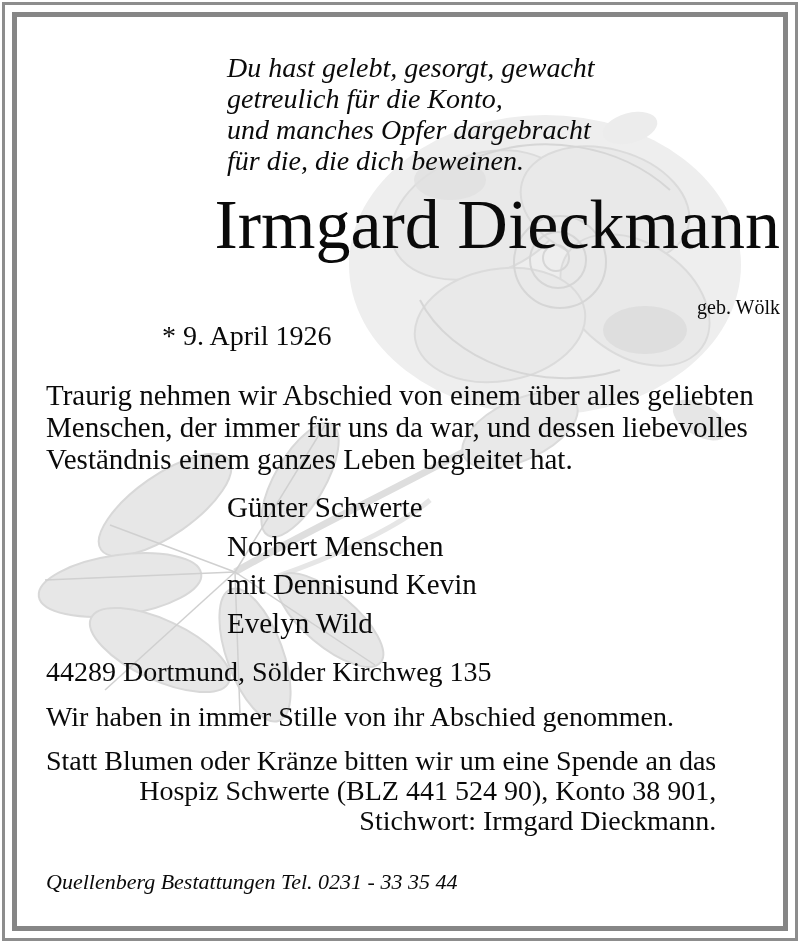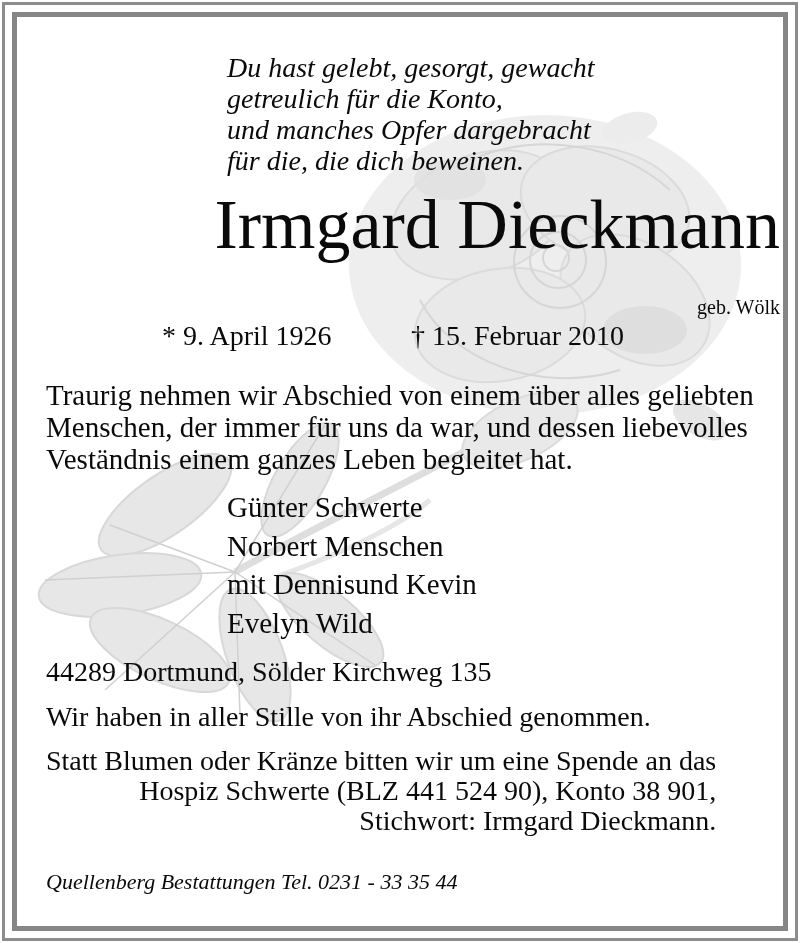--- a/index.html
+++ b/index.html
@@ -85,39 +85,38 @@
   <div>und manches Opfer dargebracht</div>
   <div>für die, die dich beweinen.</div>
 </div>
 
 <div class="txt deceased-name">Irmgard Dieckmann</div>
 
 <div class="txt maiden">geb. Wölk</div>
 
 <div class="txt dates">
   <span class="birth">* 9. April 1926</span>
-  <span class="death">† 15. Februar 2010</span>
 </div>
 
 <div class="txt tribute">
   <div>Traurig nehmen wir Abschied von einem über alles geliebten</div>
   <div>Menschen, der immer für uns da war, und dessen liebevolles</div>
   <div>Veständnis einem ganzes Leben begleitet hat.</div>
 </div>
 
 <div class="txt mourners">
   <div>Günter Schwerte</div>
   <div>Norbert Menschen</div>
   <div>mit Dennisund Kevin</div>
   <div>Evelyn Wild</div>
 </div>
 
 <div class="txt address">44289 Dortmund, Sölder Kirchweg 135</div>
 
-<div class="txt farewell">Wir haben in aller Stille von ihr Abschied genommen.</div>
+<div class="txt farewell">Wir haben in immer Stille von ihr Abschied genommen.</div>
 
 <div class="txt donation">
   <div>Statt Blumen oder Kränze bitten wir um eine Spende an das</div>
   <div>Hospiz Schwerte (BLZ 441 524 90), Konto 38 901,</div>
   <div>Stichwort: Irmgard Dieckmann.</div>
 </div>
 
 <div class="txt footer">Quellenberg Bestattungen Tel. 0231 - 33 35 44</div>
 
 </body></html>

